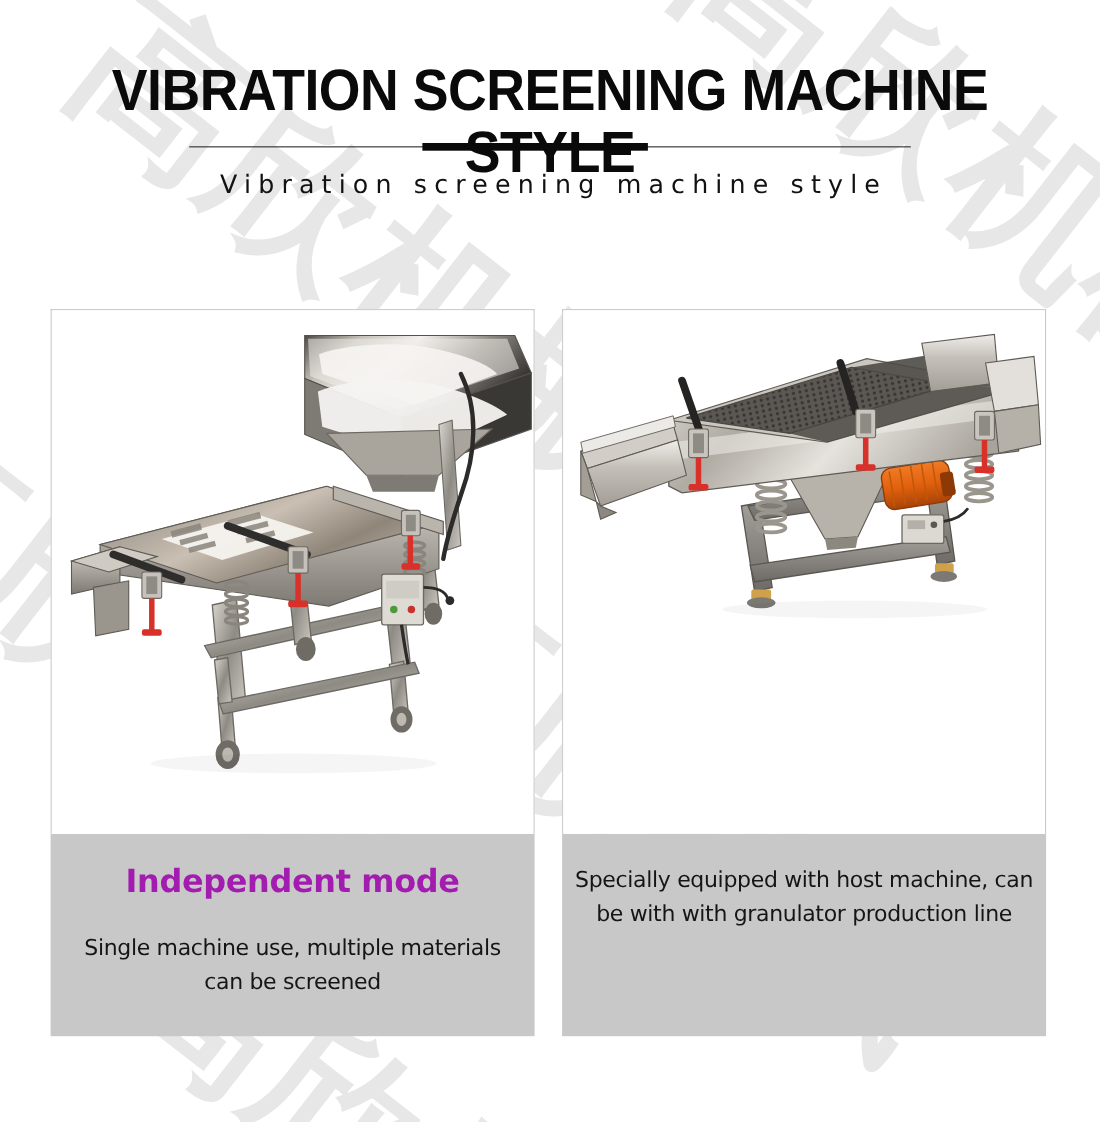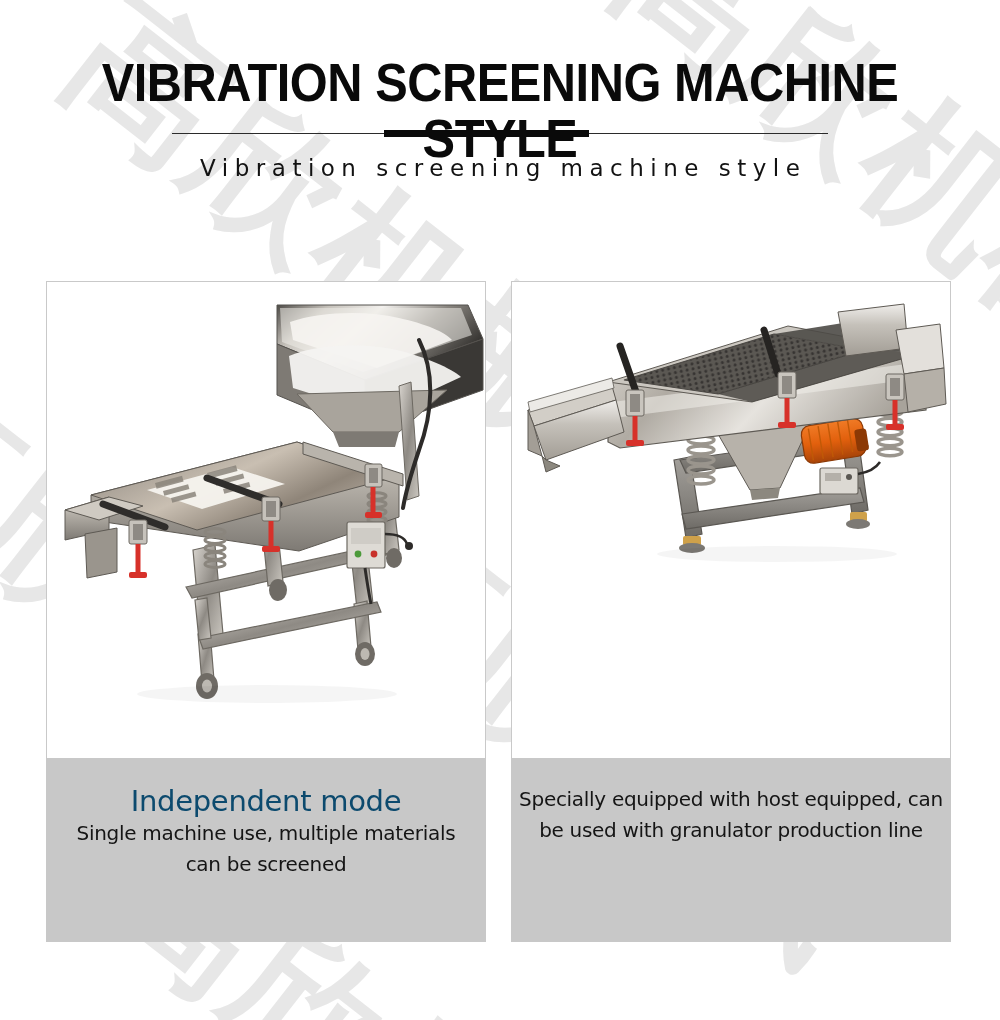--- a/index.html
+++ b/index.html
@@ -114,25 +114,25 @@
   }
   .card-caption {
     height: 184px;
     background: #c8c8c8;
     box-sizing: border-box;
     padding-top: 26px;
     text-align: center;
   }
   .caption-title {
     font-family: "DejaVu Sans", sans-serif;
-    font-weight: normal;
+    font-weight: bold;
     font-size: 29px;
     line-height: 34px;
-    color: #0c4a6e;
-    margin-bottom: 0;
+    color: #a21caf;
+    margin-bottom: 28px;
     letter-spacing: -0.3px;
   }
   .caption-text {
     font-family: "DejaVu Sans", sans-serif;
     font-size: 20px;
     line-height: 31px;
     color: #151515;
     padding: 0 12px;
     letter-spacing: -0.3px;
   }
@@ -447,17 +447,17 @@
           <rect x="374" y="92" width="18" height="26" rx="2" fill="#c9c5be" stroke="#6d6962" stroke-width="1"></rect>
           <rect x="378" y="96" width="10" height="18" fill="#8e8a84"></rect>
           <path d="M383,118 L383,144" stroke="#d7312a" stroke-width="5"></path>
           <rect x="374" y="142" width="18" height="6" rx="2" fill="#d7312a"></rect>
         </g>
 
         <ellipse cx="265" cy="272" rx="120" ry="8" fill="#000" opacity="0.04"></ellipse>
       </svg>
     </div>
     <div class="card-caption">
-      <div class="caption-text">Specially equipped with host equipped, can be used with granulator production line</div>
+      <div class="caption-text">Specially equipped with host machine, can be with with granulator production line</div>
     </div>
   </div>
 
 </div>
 
 </body></html>

